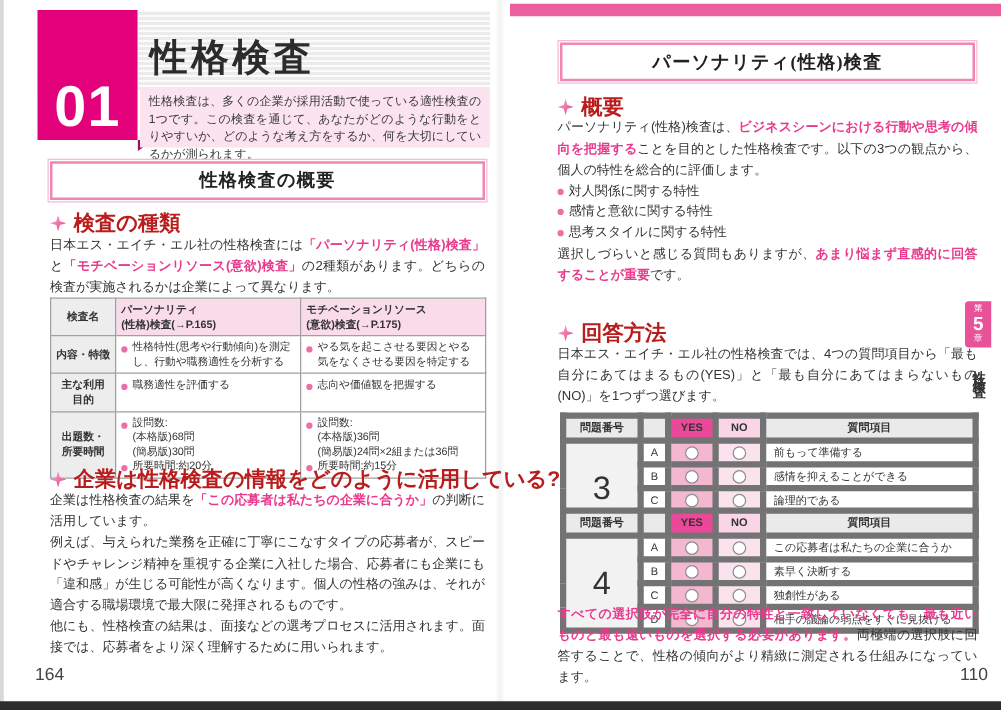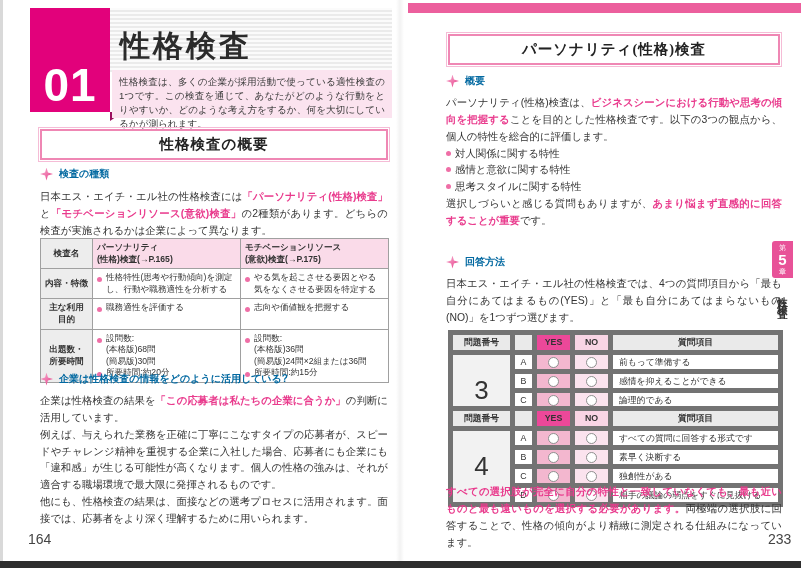--- a/index.html
+++ b/index.html
@@ -14,21 +14,21 @@
   .gutter{position:absolute;left:396px;top:0;width:8px;height:561px;
     background:linear-gradient(to right,rgba(0,0,0,0) ,rgba(0,0,0,.05) 50%,rgba(0,0,0,0));}
 
   
   .section-box{
     position:absolute;background:#fff;border:2px solid #ef87b4;outline:1px solid #f5bcd6;outline-offset:1px;
     display:flex;align-items:center;justify-content:center;
     font-size:14.5px;font-weight:bold;color:#222;letter-spacing:1px;font-family:Liberation Serif, serif;
   }
   .h-row{position:absolute;display:flex;align-items:center;gap:6px;}
-  .h-row .htxt{font-size:10px;font-weight:bold;color:#0369a1;}
+  .h-row .htxt{font-size:17px;font-weight:bold;color:#b91c1c;}
   .diamond{width:13px;height:13px;flex:0 0 13px;
     background:linear-gradient(135deg,#f7b8d5 0%,#ee6fa8 55%,#e2337f 100%);
     clip-path:polygon(50% 0,61% 39%,100% 50%,61% 61%,50% 100%,39% 61%,0 50%,39% 39%);}
   .para{font-size:10.4px;line-height:1.62;color:#333;text-align:justify;}
   .em{color:#e93b8d;font-weight:bold;}
   .dot-item{display:flex;gap:4px;align-items:flex-start;}
   .dot{width:5px;height:5px;border-radius:50%;background:#ef6ea6;flex:0 0 5px;margin-top:5px;}
 
   
   .stripes{position:absolute;left:30px;top:8px;width:362px;height:64px;
@@ -291,21 +291,21 @@
       <th></th>
       <th class="yes-h">YES</th>
       <th class="no-h">NO</th>
       <th>質問項目</th>
     </tr>
     <tr>
       <td class="big-num" rowspan="4">4</td>
       <td class="letter-c">A</td>
       <td class="yes-c"><span class="radio"></span></td>
       <td class="no-c"><span class="radio"></span></td>
-      <td class="item-c">すべての質問に回答する形式です</td>
+      <td class="item-c">この応募者は私たちの企業に合うか</td>
     </tr>
     <tr>
       <td class="letter-c">B</td>
       <td class="yes-c"><span class="radio"></span></td>
       <td class="no-c"><span class="radio"></span></td>
       <td class="item-c">素早く決断する</td>
     </tr>
     <tr>
       <td class="letter-c">C</td>
       <td class="yes-c"><span class="radio"></span></td>
@@ -318,21 +318,21 @@
       <td class="no-c"><span class="radio"></span></td>
       <td class="item-c">相手の議論の弱点をすぐに見抜ける</td>
     </tr>
   </tbody>
     </table>
 
   <div class="para" style="position:absolute;left:446px;top:484px;width:336px;">
     <span class="em">すべての選択肢が完全に自分の特性と一致していなくても、最も近いものと最も遠いものを選択する必要があります。</span><span>両極端の選択肢に回答することで、性格の傾向がより精緻に測定される仕組みになっています。</span>
   </div>
 
-  <div class="page-num" style="left:768px;">233</div>
+  <div class="page-num" style="left:768px;">110</div>
 
   <div class="side-tab">
     <span class="sm">第</span>
     <span class="big">5</span>
     <span class="sm">章</span>
   </div>
   <div class="side-label">性格検査</div>
 </div>
 
 <div class="edge-bottom"></div>

